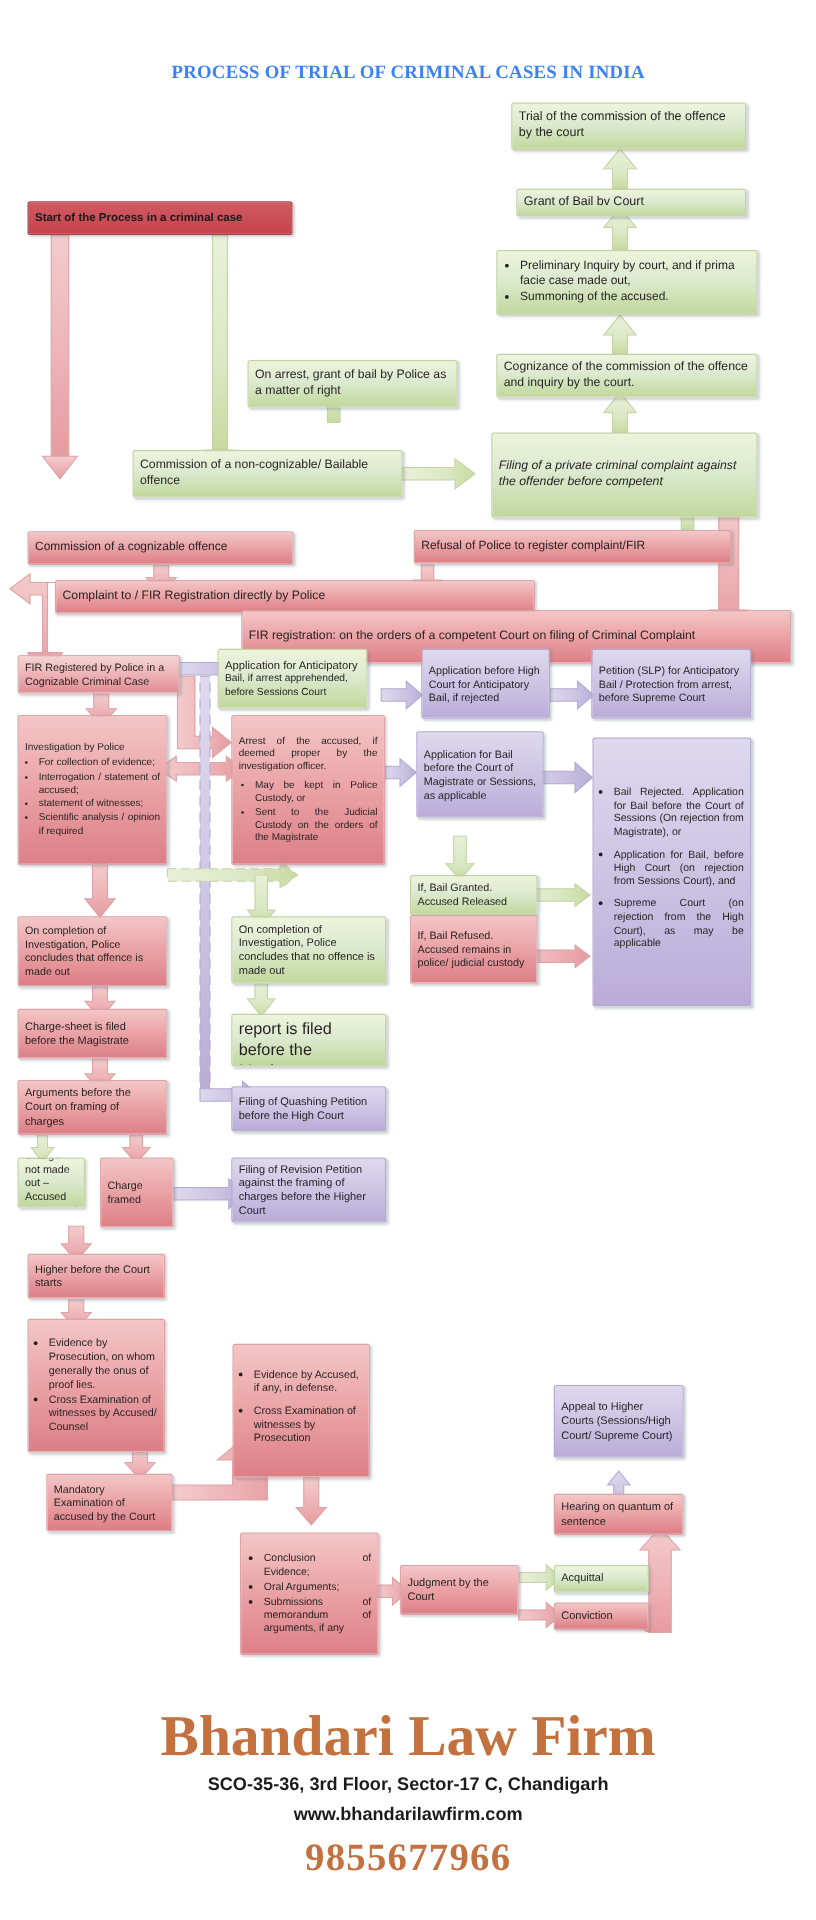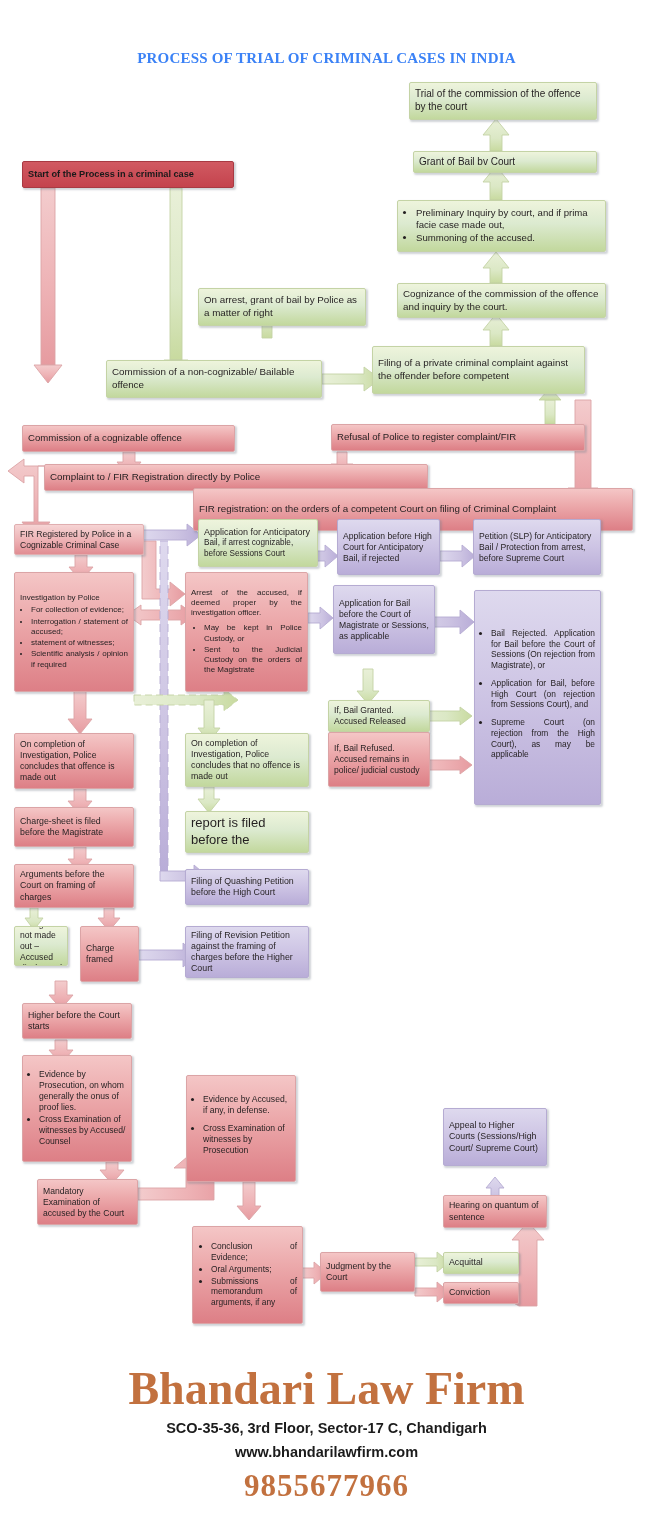--- a/index.html
+++ b/index.html
@@ -214,21 +214,21 @@
 </div>
 
 <div class="node green ctr" style="left:198px;top:288px;width:168px;height:38px;font-size:9.8px;">
   <span class="ln">On arrest, grant of bail by Police as a matter of right</span>
 </div>
 
 <div class="node green ctr" style="left:106px;top:360px;width:216px;height:38px;font-size:9.8px;">
   <span class="ln">Commission of a non-cognizable/ Bailable offence</span>
 </div>
 
-<div class="node green ctr" style="left:372px;top:346px;width:213px;height:48px;font-size:9.8px;">
+<div class="node green ctr" style="left:393px;top:346px;width:213px;height:68px;font-size:9.8px;font-style:italic;">
   <span class="ln">Filing of a private criminal complaint against the offender before competent</span>
 </div>
 
 <div class="node red ctr" style="left:22px;top:425px;width:213px;height:27px;font-size:9.6px;">
   <span class="ln">Commission of a cognizable offence</span>
 </div>
 
 <div class="node red ctr" style="left:331px;top:424px;width:254px;height:27px;font-size:9.6px;">
   <span class="ln">Refusal of Police to register complaint/FIR</span>
 </div>
@@ -238,23 +238,23 @@
 </div>
 
 <div class="node red ctr" style="left:193px;top:488px;width:440px;height:43px;font-size:9.8px;">
   <span class="ln">FIR registration: on the orders of a competent Court on filing of Criminal Complaint</span>
 </div>
 
 <div class="node redsoft ctr" style="left:14px;top:524px;width:130px;height:31px;font-size:8.6px;">
   <span class="ln">FIR Registered by Police in a Cognizable Criminal Case</span>
 </div>
 
-<div class="node green ctr" style="left:198px;top:519px;width:120px;height:48px;font-size:8.2px;">
+<div class="node green ctr" style="left:174px;top:519px;width:120px;height:48px;font-size:8.2px;">
   <span class="ln" style="font-size:9px;">Application for Anticipatory</span>
-  <span class="ln">Bail, if arrest cognizable,</span>
+  <span class="ln">Bail, if arrest apprehended,</span>
   <span class="ln">before Sessions Court</span>
 </div>
 
 <div class="node purple ctr" style="left:337px;top:519px;width:103px;height:56px;font-size:8.6px;">
   <span class="ln">Application before High Court for Anticipatory Bail, if rejected</span>
 </div>
 
 <div class="node purple ctr" style="left:473px;top:519px;width:128px;height:56px;font-size:8.6px;">
   <span class="ln">Petition (SLP) for Anticipatory Bail / Protection from arrest, before Supreme Court</span>
 </div>

